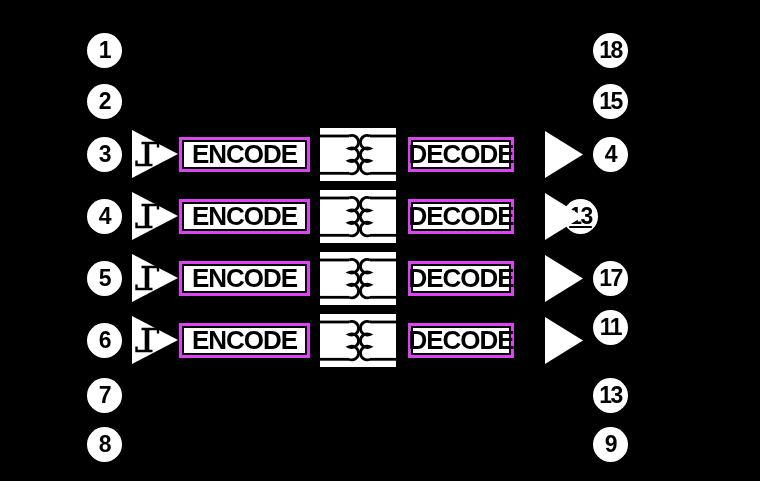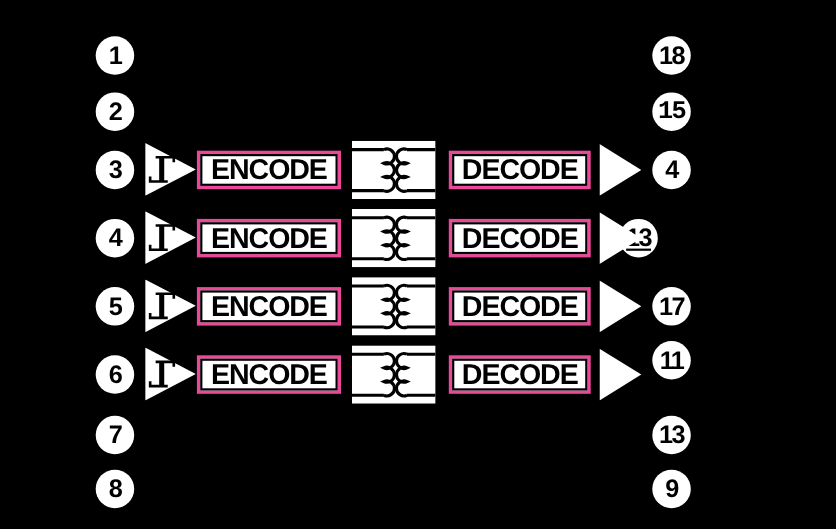--- a/index.html
+++ b/index.html
@@ -22,59 +22,59 @@
     align-items: center;
     justify-content: center;
     font-weight: bold;
     font-size: 23px;
     letter-spacing: -1.5px;
     line-height: 1;
   }
   .block-outer {
     position: absolute;
     height: 35px;
-    background: #ec4899;
+    background: #d946ef;
     padding: 3px;
     box-sizing: border-box;
   }
   .block-inner {
     width: 100%;
     height: 100%;
     box-sizing: border-box;
     border: 2.6px solid #000000;
     background: #ffffff;
     color: #000000;
     display: flex;
     align-items: center;
     justify-content: center;
     font-weight: bold;
     font-size: 26px;
     letter-spacing: -1px;
     line-height: 1;
   }
   .encode { width: 131px; }
-  .decode { width: 129px; }
+  .decode { width: 106px; }
   .abs { position: absolute; }
 </style>
 </head>
 <body>
 
 <div class="canvas">
 
   <div class="pin" style="left:87px; top:33px;">1</div>
   <div class="pin" style="left:87px; top:83.5px;">2</div>
   <div class="pin" style="left:87px; top:136.5px;">3</div>
   <div class="pin" style="left:87px; top:198.5px;">4</div>
   <div class="pin" style="left:87px; top:260.5px;">5</div>
   <div class="pin" style="left:87px; top:322.5px;">6</div>
   <div class="pin" style="left:87px; top:377.5px;">7</div>
   <div class="pin" style="left:87px; top:427px;">8</div>
 
   <div class="pin" style="left:593px; top:33px;">18</div>
-  <div class="pin" style="left:593px; top:83.5px;font-family:Liberation Mono, monospace;">15</div>
+  <div class="pin" style="left:593px; top:83.5px;">15</div>
   <div class="pin" style="left:593px; top:136.5px;">4</div>
   <div class="pin" style="left:563px; top:198.5px;text-decoration:underline;">13</div>
   <div class="pin" style="left:593px; top:260.5px;">17</div>
   <div class="pin" style="left:593px; top:310px;">11</div>
   <div class="pin" style="left:593px; top:377.5px;">13</div>
   <div class="pin" style="left:593px; top:427px;">9</div>
 
   <svg class="abs" style="left:132px; top:130px;" width="46" height="48" viewBox="0 0 46 48">
     <polygon points="0,0 46,24 0,48" fill="#ffffff"></polygon>
     <g stroke="#000000" fill="none">

